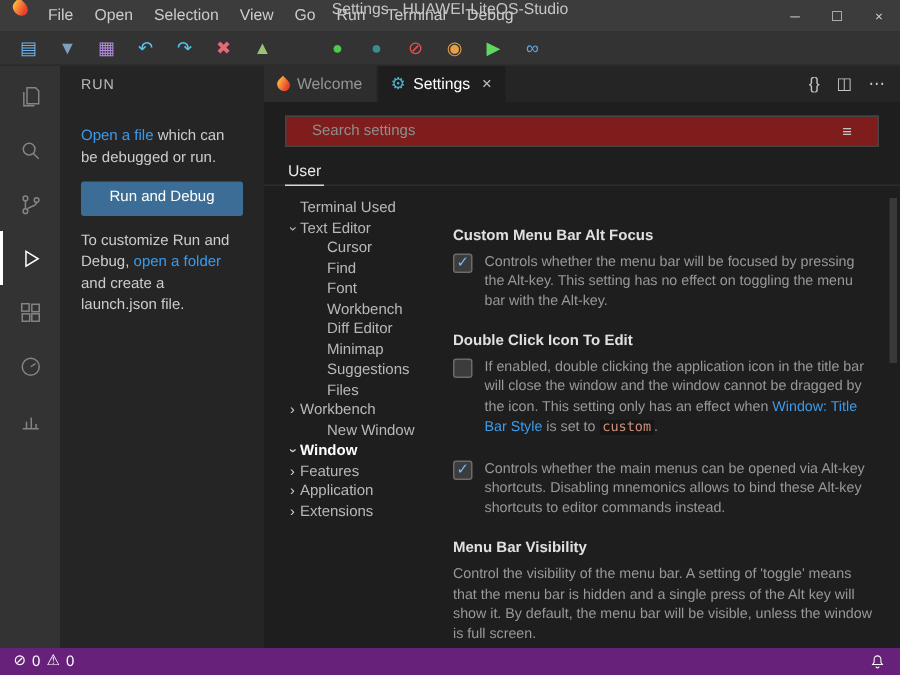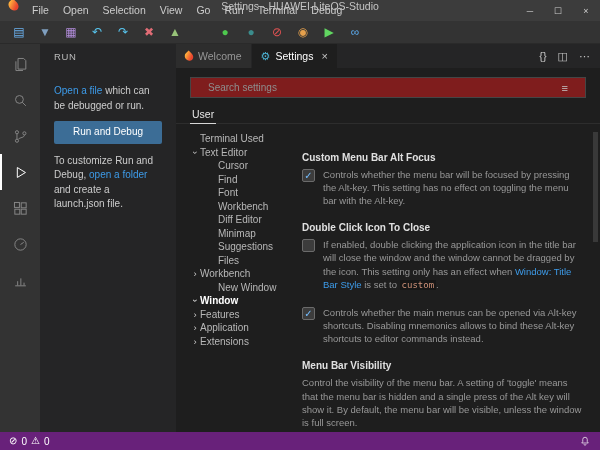--- a/index.html
+++ b/index.html
@@ -270,21 +270,21 @@
           </div>
         <div class="settings-list">
             <div class="setting-item">
               <div class="setting-title">Custom Menu Bar Alt Focus</div>
               <div class="cb-row">
                 <div class="checkbox checked">✓</div>
                 <div class="setting-desc"><span class="desc-text">Controls whether the menu bar will be focused by pressing the Alt-key. This setting has no effect on toggling the menu bar with the Alt-key.</span></div>
               </div>
             </div>
             <div class="setting-item">
-              <div class="setting-title">Double Click Icon To Close</div>
+              <div class="setting-title">Double Click Icon To Edit</div>
               <div class="cb-row">
                 <div class="checkbox"></div>
                 <div class="setting-desc"><span class="desc-text">If enabled, double clicking the application icon in the title bar will close the window and the window cannot be dragged by the icon. This setting only has an effect when </span><span class="desc-link">Window: Title Bar Style</span><span class="desc-text"> is set to </span><span class="desc-code">custom</span><span class="desc-text">.</span></div>
               </div>
             </div>
             <div class="setting-item">
               <div class="cb-row">
                 <div class="checkbox checked">✓</div>
                 <div class="setting-desc"><span class="desc-text">Controls whether the main menus can be opened via Alt-key shortcuts. Disabling mnemonics allows to bind these Alt-key shortcuts to editor commands instead.</span></div>
               </div>

